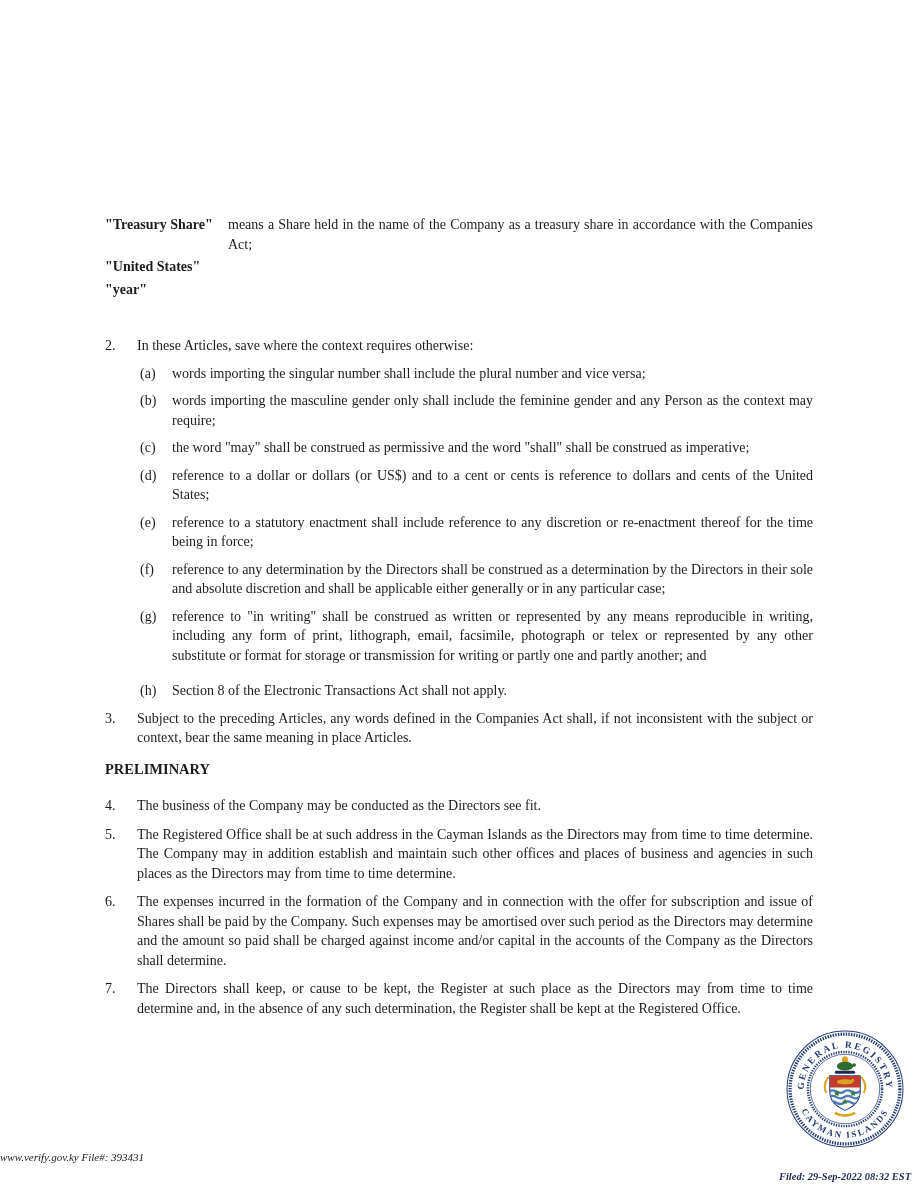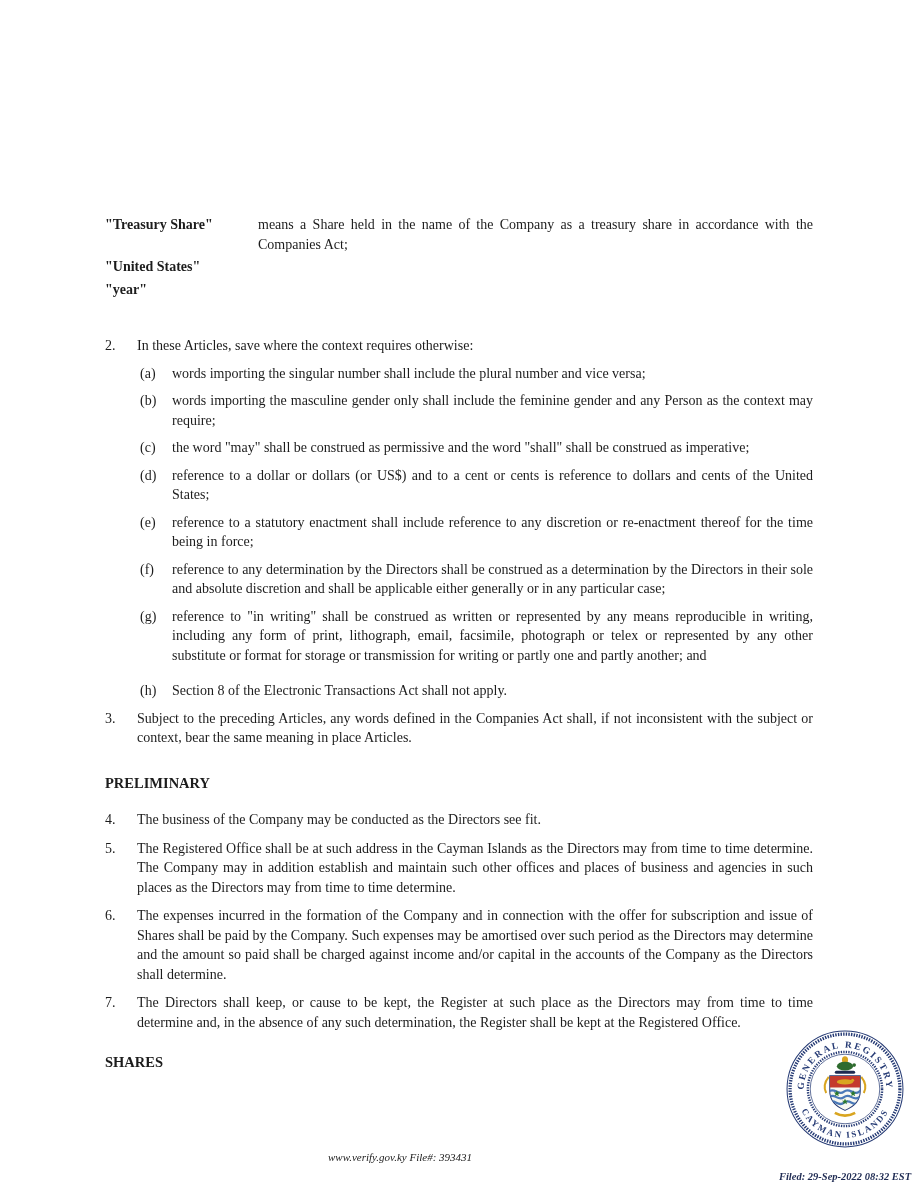--- a/index.html
+++ b/index.html
@@ -13,49 +13,48 @@
   }
   .content{
     position:absolute;
     left:105px;top:215px;
     width:708px;
     font-size:14px;line-height:19.5px;
   }
   
   .def-row{display:grid;grid-template-columns:123px 1fr;margin-bottom:3px;}
   .def-term{font-weight:bold;padding-right:14px;}
-  .def-text{text-align:justify;margin-left:30px;}
+  .def-text{text-align:justify;}
   
   .clause{display:grid;grid-template-columns:32px 1fr;margin-top:8px;}
   .clause-first{margin-top:37px;}
   .clause-body{text-align:justify;}
   
   .subclause{display:grid;grid-template-columns:32px 1fr;margin-left:35px;margin-top:8px;}
   .subclause-h{margin-top:16px;}
   .sub-body{text-align:justify;}
   .num{text-align:left;}
   
   .section-heading{font-weight:bold;font-size:14.5px;margin-top:26px;margin-bottom:17px;}
-  .heading-preliminary{margin-top:26px;}
+  .heading-preliminary{margin-top:12px;}
   .heading-shares{margin-top:21px;}
   .p-gap{margin-top:9px;}
   
   .seal-block{position:absolute;left:778px;top:1028px;width:134px;text-align:center;}
   .seal-svg{display:block;margin:0 auto;}
   .stamp-lines{
     margin-top:19px;
     font-size:10.5px;line-height:15px;
     font-style:italic;font-weight:bold;
     color:#1e2a52;
     white-space:nowrap;
   }
   
   .footer{
     position:absolute;left:0;top:1151px;width:800px;
-    text-align:center;
     font-size:11px;font-style:italic;color:#1a1a1a;
   }
 </style>
 </head>
 <body>
 
 <div class="page">
   <div class="content">
 
     <div class="definitions">
@@ -126,21 +125,20 @@
     </div>
     <div class="clause p-gap">
       <div class="num">6.</div>
       <div class="clause-body">The expenses incurred in the formation of the Company and in connection with the offer for subscription and issue of Shares shall be paid by the Company. Such expenses may be amortised over such period as the Directors may determine and the amount so paid shall be charged against income and/or capital in the accounts of the Company as the Directors shall determine.</div>
     </div>
     <div class="clause p-gap">
       <div class="num">7.</div>
       <div class="clause-body">The Directors shall keep, or cause to be kept, the Register at such place as the Directors may from time to time determine and, in the absence of any such determination, the Register shall be kept at the Registered Office.</div>
     </div>
 
-    <div class="section-heading heading-shares">SHARES</div>
   </div>
 
   <div class="seal-block">
     <svg class="seal-svg" width="122" height="122" viewBox="0 0 120 120" xmlns="http://www.w3.org/2000/svg">
       <defs>
         <path id="arcTop" d="M 19.5 60 A 40.5 40.5 0 0 1 100.5 60"></path>
         <path id="arcBot" d="M 12 60 A 48 48 0 0 0 108 60"></path>
         <clipPath id="shieldClip">
           <path d="M45 47 h30 v15 q0 13 -15 19 q-15 -6 -15 -19 z"></path>
         </clipPath>

